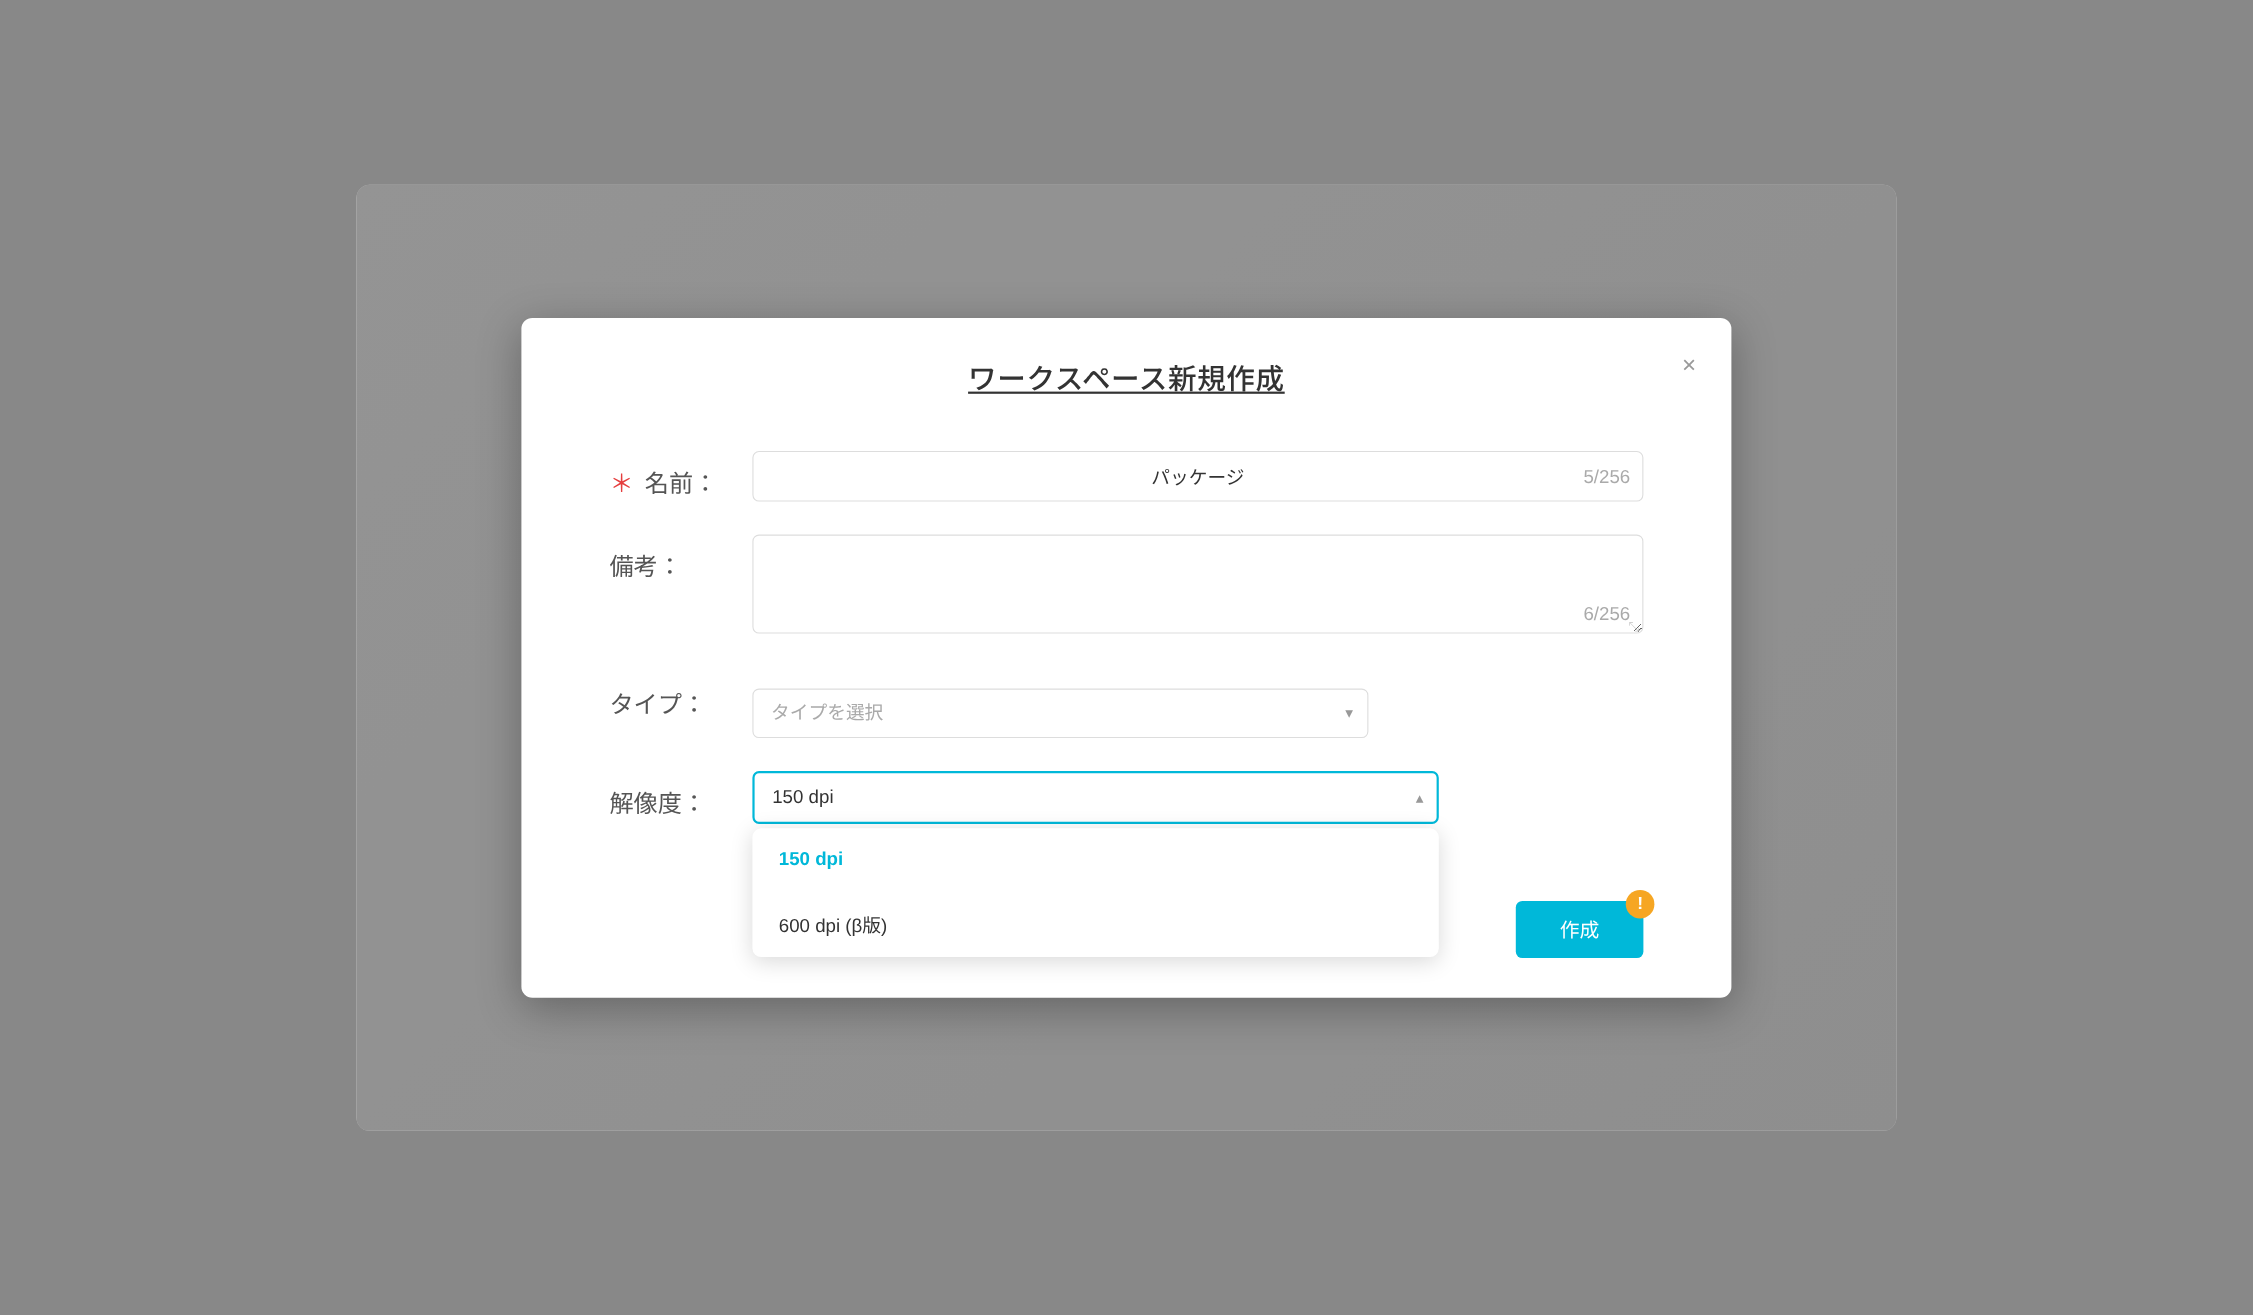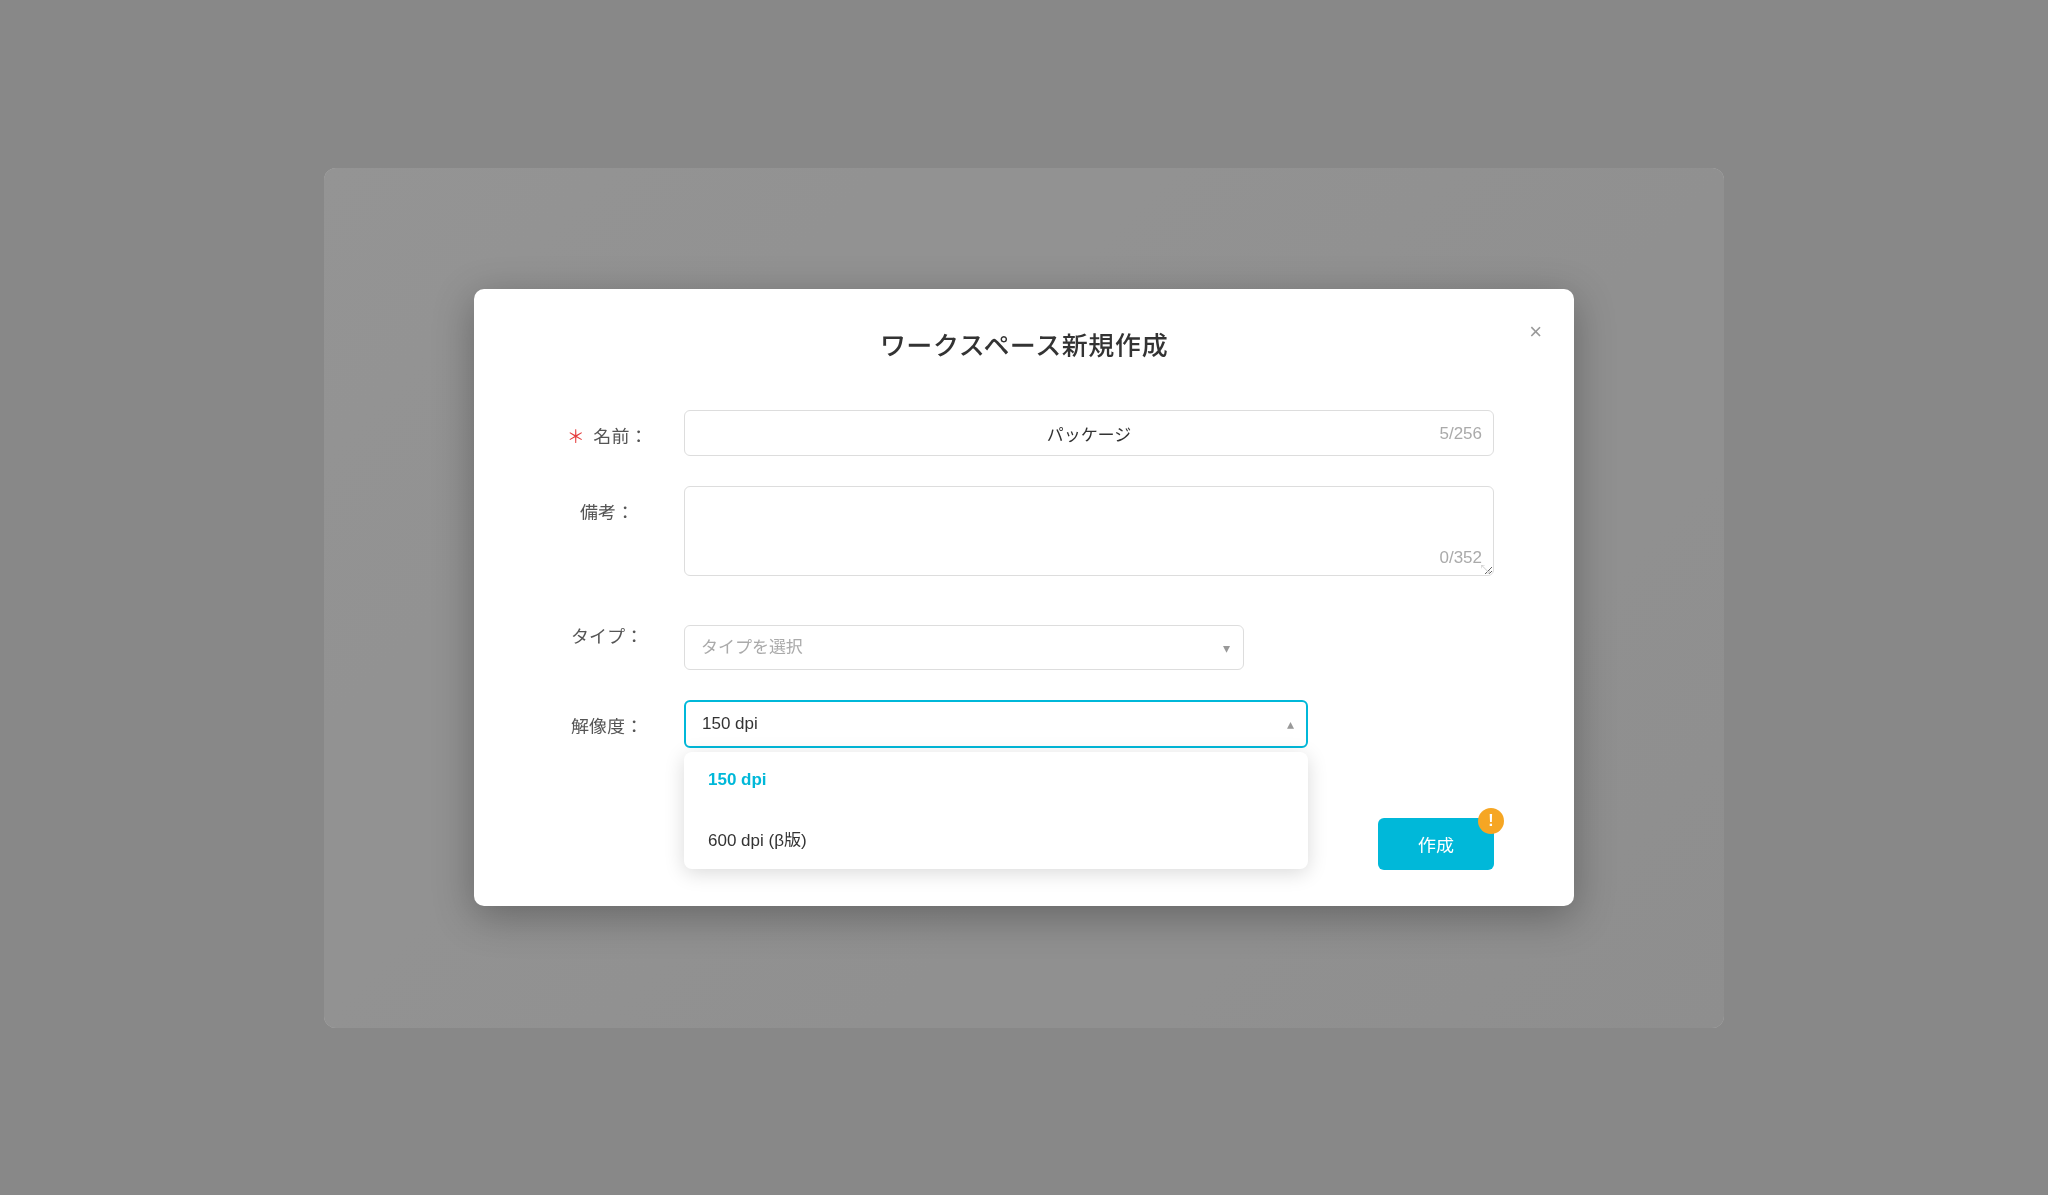--- a/index.html
+++ b/index.html
@@ -59,20 +59,21 @@
       text-align: center;
       border-bottom: none;
       position: relative;
     }
 
     .modal-title {
       font-size: 26px;
       font-weight: 500;
       color: #333;
       letter-spacing: 0.02em;
+      text-decoration: underline;
     }
 
     .modal-close {
       position: absolute;
       right: 28px;
       top: 28px;
       background: none;
       border: none;
       cursor: pointer;
       color: #999;
@@ -85,25 +86,25 @@
       padding: 20px 80px 40px;
     }
 
     .form-row {
       display: flex;
       align-items: flex-start;
       margin-bottom: 30px;
     }
 
     .form-label {
-      font-size: 18px;
+      font-size: 22px;
       color: #555;
       min-width: 130px;
       padding-top: 12px;
-      text-align: center;
+      text-align: left;
       padding-right: 24px;
       flex-shrink: 0;
     }
 
     .required-star {
       color: #e53e3e;
       margin-right: 4px;
     }
 
     .form-field {
@@ -293,21 +294,21 @@
           <div class="form-field">
             <input type="text" class="form-input" value="パッケージ" style="">
             <span class="char-count">5/256</span>
           </div>
         </div>
 
         <div class="form-row">
           <label class="form-label">備考：</label>
           <div class="form-field" style="position:relative;">
             <textarea class="form-textarea" style=""></textarea>
-            <span class="char-count">0/352</span>
+            <span class="char-count">6/256</span>
             <span class="resize-indicator">⤡</span>
           </div>
         </div>
 
         <div class="form-row">
           <label class="form-label">タイプ：</label>
           <div class="form-select-wrapper">
             <select class="form-select">
               <option value="" disabled="" selected="">タイプを選択</option>
             </select>

